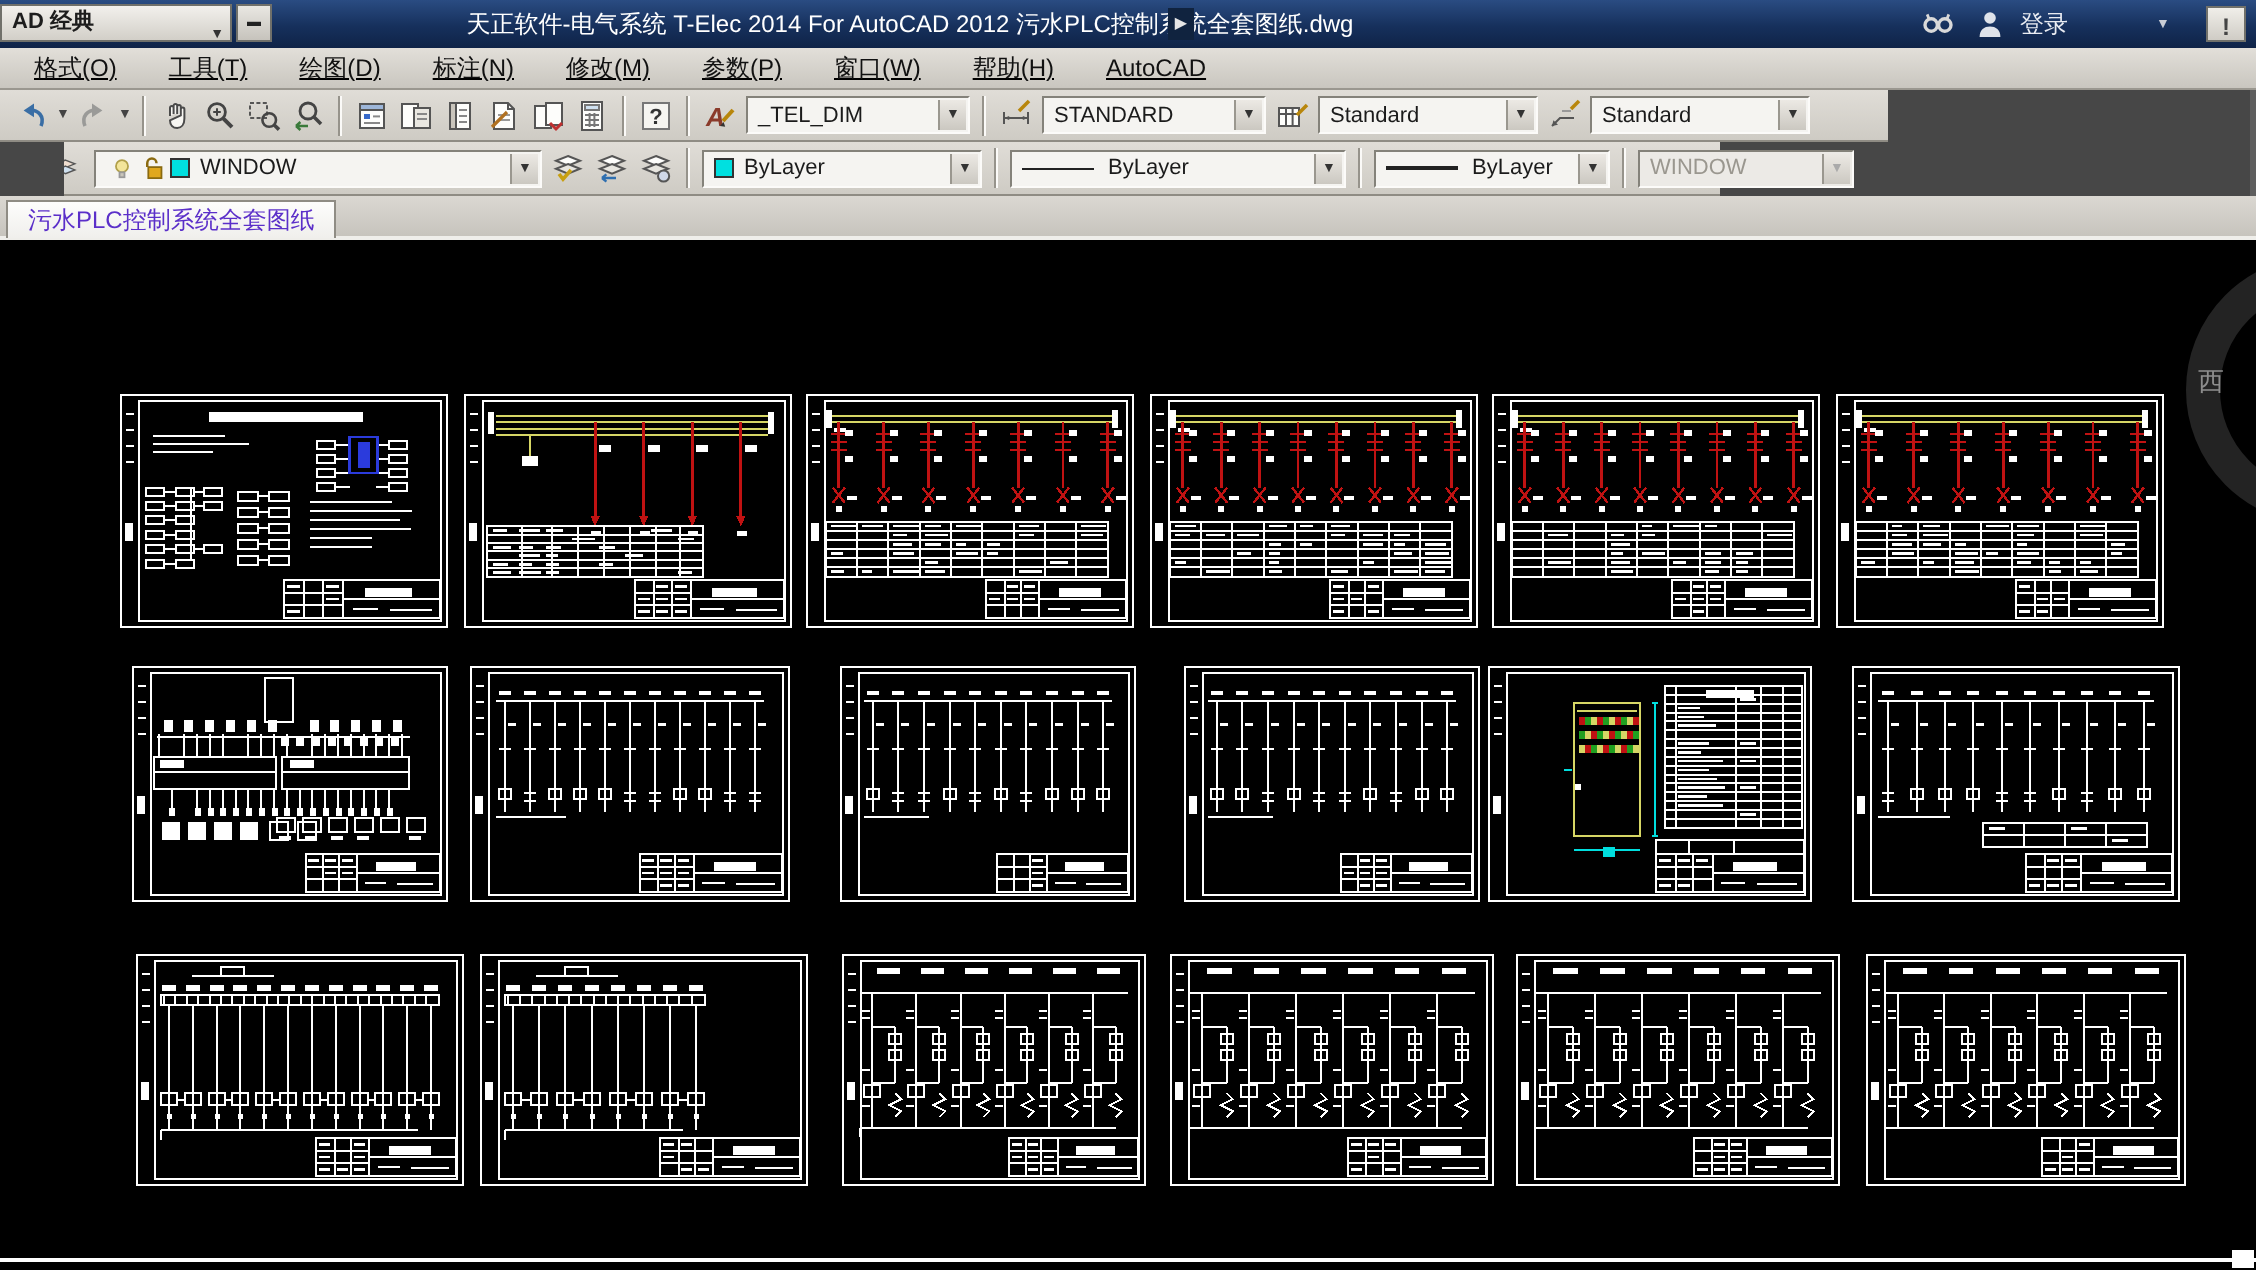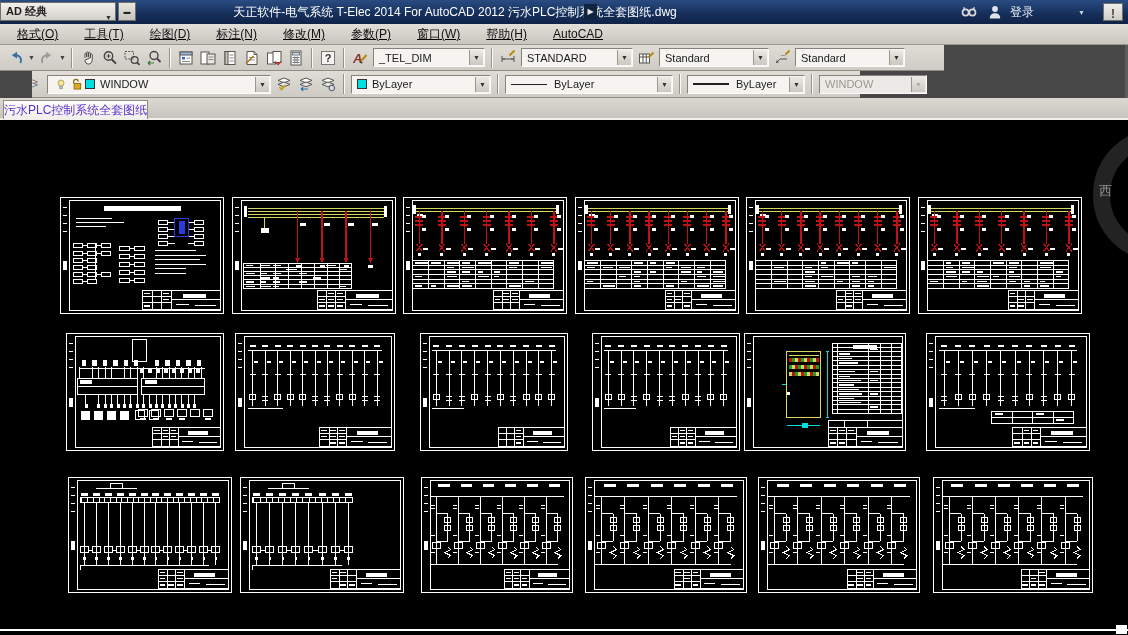--- a/index.html
+++ b/index.html
@@ -59,21 +59,21 @@
     font-size:7px; color:#333; display:flex; align-items:center; justify-content:center; }
   .combo.disabled { color:#9a978f; background:#eceae6; }
   .combo.disabled .cbtn { color:#aaa; }
   .swatch { width:10px; height:10px; background:#00e0e0; border:1px solid #333; margin-right:5px; flex:0 0 auto; }
   .ltline { display:inline-block; width:36px; border-top:1px solid #222; margin-right:7px; }
   .lwline { display:inline-block; width:36px; border-top:2px solid #222; margin-right:7px; }
 
   
   .tabbar { position:absolute; left:0; top:98px; width:1128px; height:22px;
     background:linear-gradient(#dbd8d2,#c7c4bd); border-bottom:2px solid #efeeea; }
-  .doc-tab { position:absolute; left:3px; top:2px; height:19px; padding:0 0;
+  .doc-tab { position:absolute; left:3px; top:2px; height:19px; padding:0 10px;
     background:linear-gradient(#fdfdfc,#f0efec); border:1px solid #8f8c84; border-bottom:none;
     font-size:12px; color:#5b2fc9; line-height:18px; }
 
   
   .canvas { position:absolute; left:0; top:120px; width:1128px; height:515px; background:#000; overflow:hidden; }
   .sheet { position:absolute; }
   .vc-arc { position:absolute; left:1093px; top:8px; width:134px; height:134px; border-radius:50%;
     border:17px solid #232323; background:transparent; }
   .vc-west { position:absolute; left:1099px; top:62px; color:#8d8d8d; font-size:13px; }
   .wm { position:absolute; left:960px; top:475px; width:168px; height:40px; }

